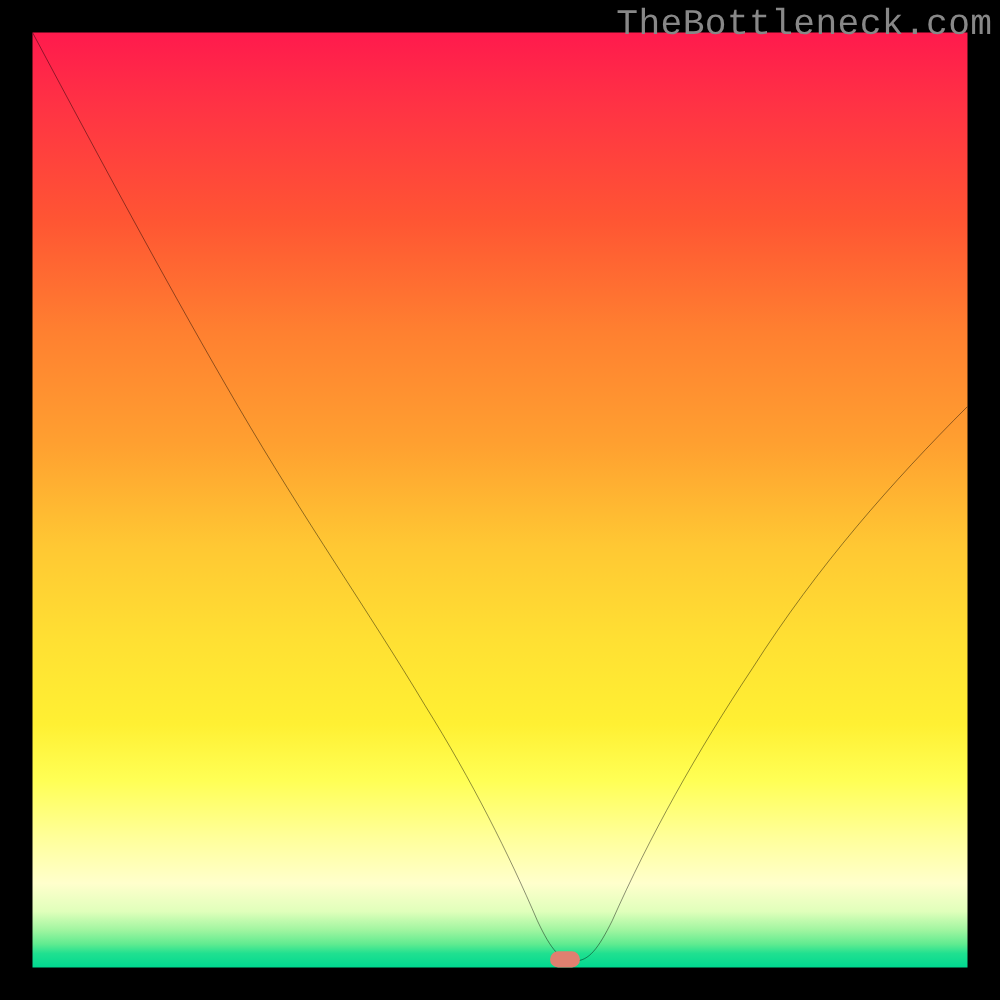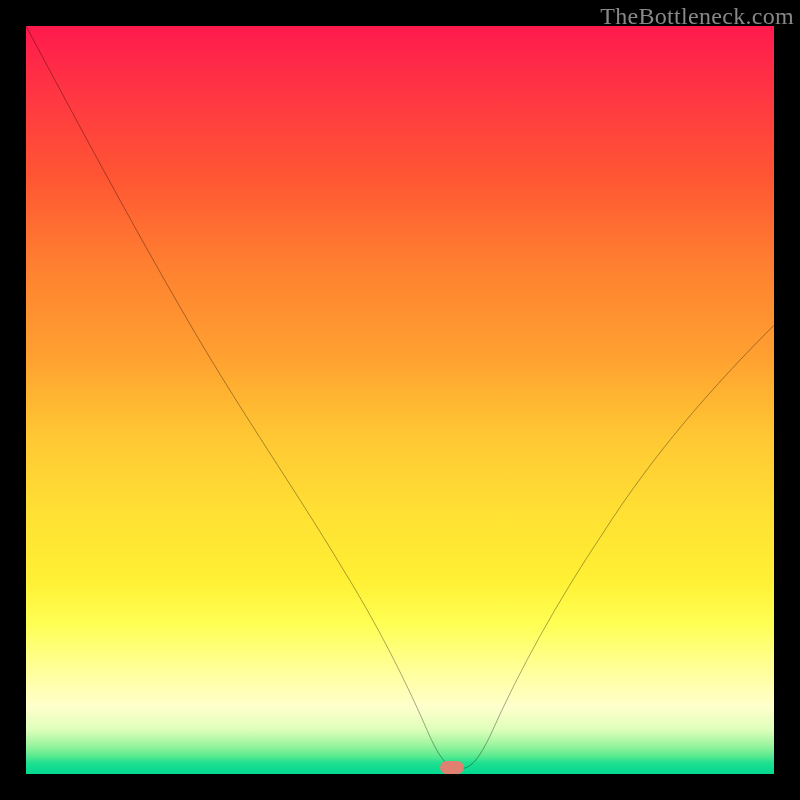--- a/index.html
+++ b/index.html
@@ -52,22 +52,22 @@
     width: 24px;
     height: 13px;
     border-radius: 7px;
     background: #e08070;
   }
   .watermark {
     position: absolute;
     top: 3px;
     right: 6px;
     color: #888;
-    font-family: Liberation Serif, serif;
-    font-size: 24px;
+    font-family: Liberation Mono, monospace;
+    font-size: 29px;
     font-weight: 500;
     letter-spacing: 0.3px;
   }
 </style>
 </head>
 <body>
 
 <div class="chart-container">
   <div class="plot-area">
     <svg class="curve" viewBox="0 0 100 100" preserveAspectRatio="none">

